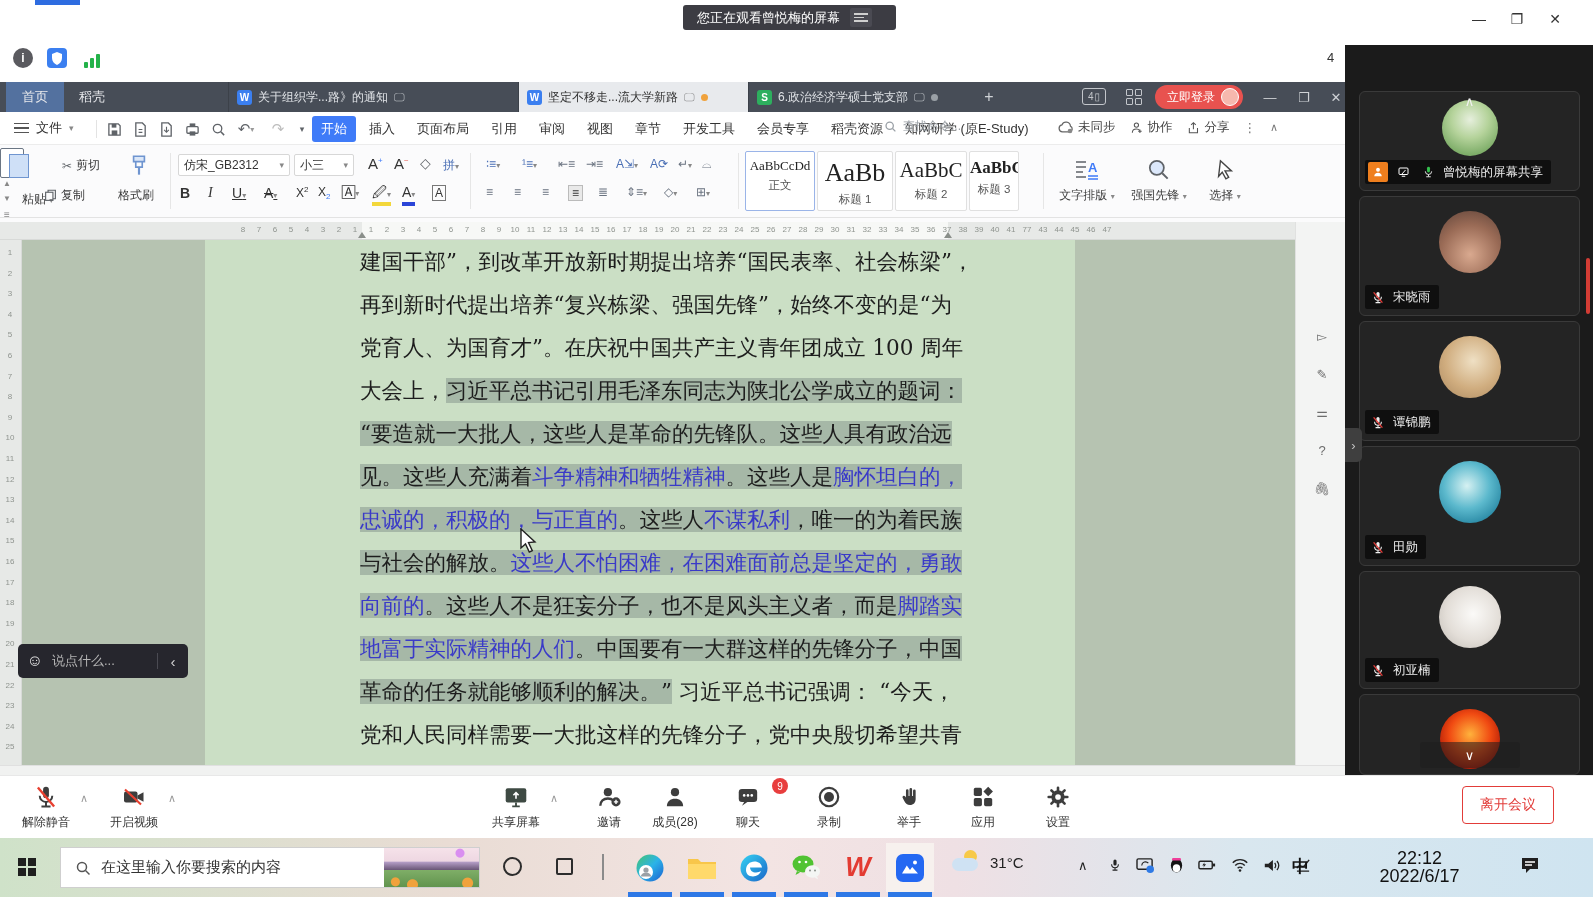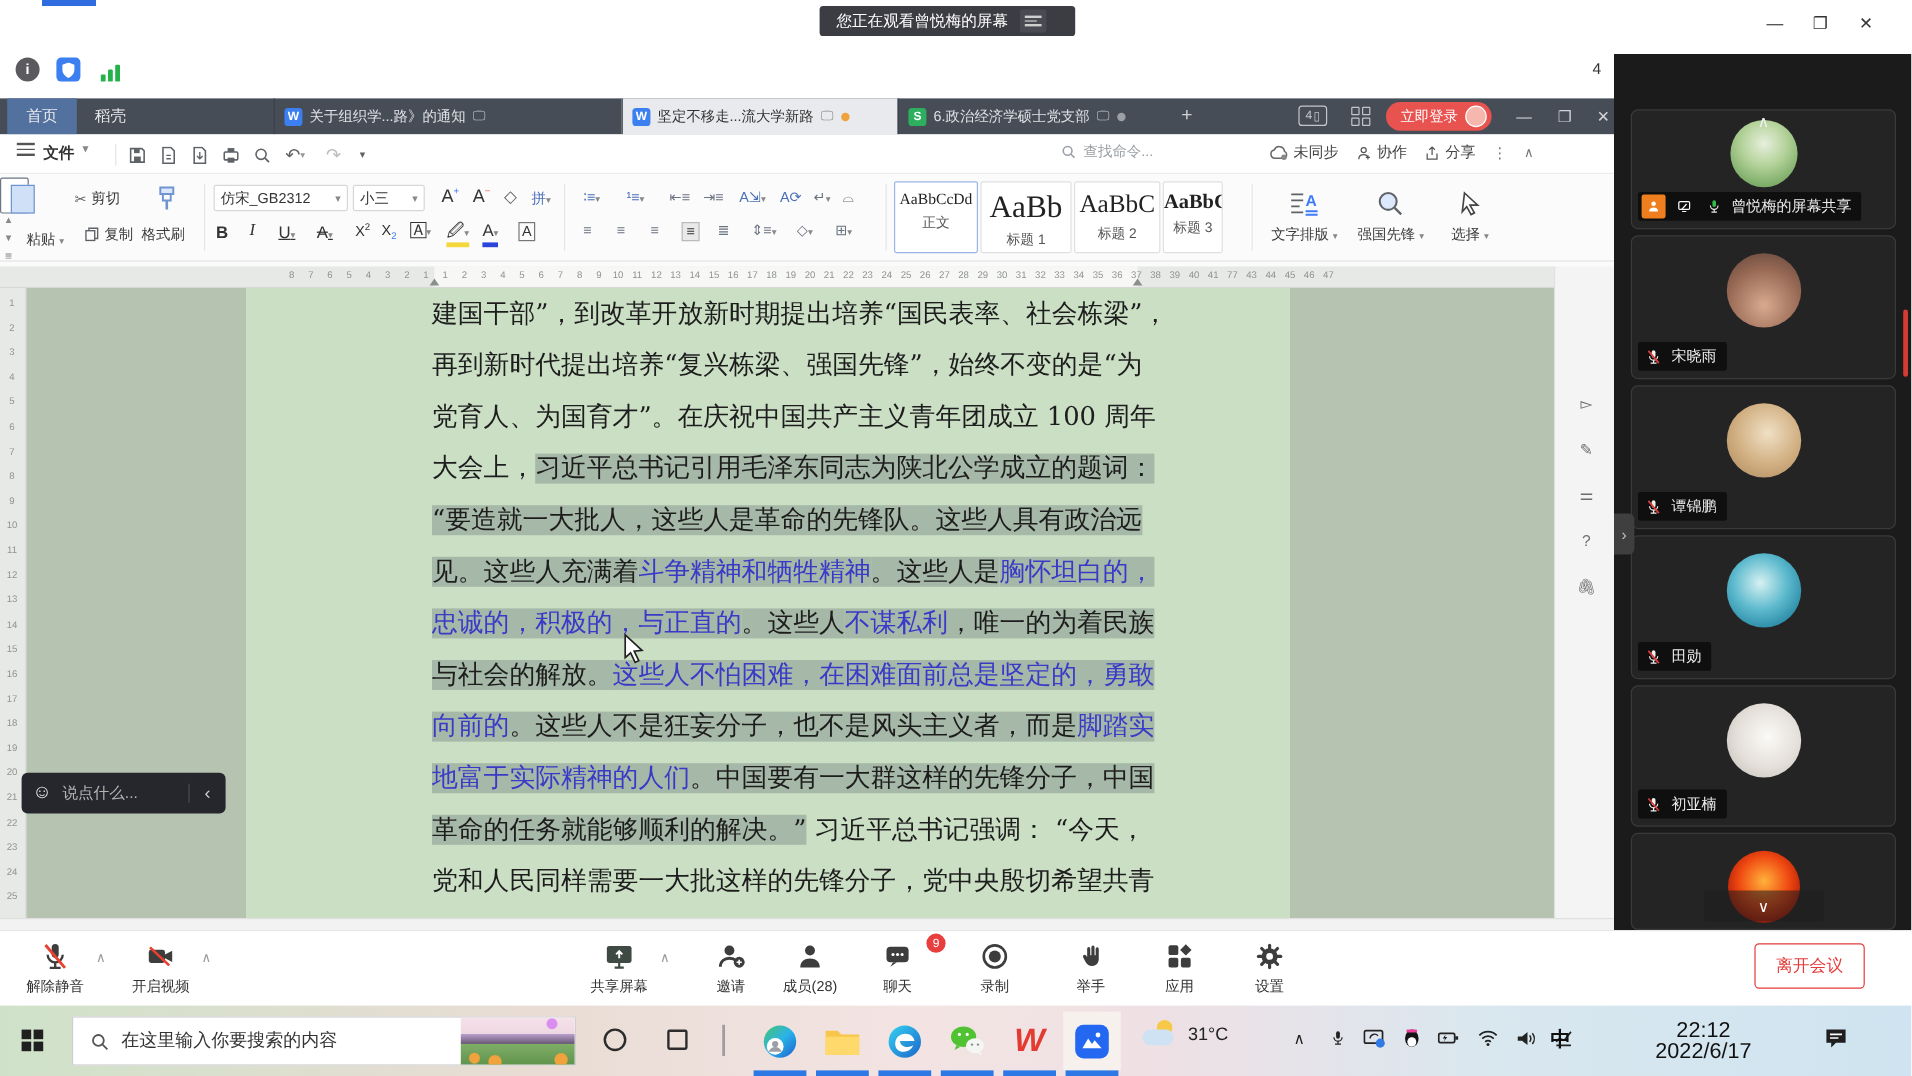--- a/index.html
+++ b/index.html
@@ -37,21 +37,21 @@
   .dot { width:7px; height:7px; border-radius:50%; }
   .newtab { left:978px; top:4px; width:22px; height:22px; color:#cfd2d6; font-size:16px; display:flex; align-items:center; justify-content:center; }
   .mw-badge { left:1082px; top:6px; width:24px; height:17px; border:1.4px solid #c3c6cb; border-radius:3px; color:#c3c6cb; font-size:10px; display:flex; align-items:center; justify-content:center; gap:1px; }
   .grid-ic { left:1126px; top:7px; width:16px; height:16px; display:grid; grid-template-columns:1fr 1fr; gap:2px; }
   .grid-ic i { background:transparent; border:1.4px solid #c3c6cb; border-radius:1px; }
   .login-pill { left:1155px; top:3px; height:24px; background:#e8524f; border-radius:12px; color:#fff; font-size:12px; display:flex; align-items:center; padding:0 4px 0 12px; gap:6px; }
   .login-pill .avy { width:18px; height:18px; border-radius:50%; background:#f6b8ae; border:1px solid #fff; }
   .tab-ctl { top:6px; width:24px; height:18px; color:#cfd2d6; font-size:13px; display:flex; align-items:center; justify-content:center; }
 
   .menubar { left:0; top:30px; width:1345px; height:33px; background:#ffffff; border-bottom:1px solid #ececec; }
-  .file-btn { left:14px; top:7px; display:flex; gap:7px; font-size:13px; color:#333;font-weight:bold; }
+  .file-btn { left:14px; top:7px; display:flex; align-items:center; gap:7px; font-size:13px; color:#333; }
   .hamb { width:15px; height:11px; display:flex; flex-direction:column; justify-content:space-between; }
   .hamb i { height:1.8px; background:#555; }
   .qa-ic { top:7px; width:20px; height:20px; display:flex; align-items:center; justify-content:center; color:#5f6368; }
   .menu-items { left:312px; top:4px; display:flex; gap:4px; }
   .menu-item { font-size:13px; color:#333; padding:4px 9px; border-radius:3px; }
   .menu-item.active { background:#3f7bf8; color:#fff; }
   .cmd-search { left:884px; top:6px; width:110px; display:flex; gap:6px; align-items:center; color:#9aa0a6; font-size:12px; }
   .mb-right { left:1058px; top:7px; display:flex; align-items:center; gap:14px; font-size:12.5px; color:#444; }
   .mb-right .it { display:flex; align-items:center; gap:4px; }
 
@@ -267,20 +267,33 @@
         </div>
       <div class="abs qa-ic" style="left:208px">
           <svg width="15" height="15" viewBox="0 0 16 16">
             <circle cx="7" cy="7" r="4.5" fill="none" stroke="#5f6368" stroke-width="1.4"></circle>
             <path d="M10.5 10.5L14 14" stroke="#5f6368" stroke-width="1.6"></path>
           </svg>
         </div>
       <div class="abs qa-ic" style="left:236px;font-size:15px">↶<span style="font-size:8px;color:#999">▾</span></div>
       <div class="abs qa-ic" style="left:268px;font-size:15px;color:#bdbdbd">↷</div>
       <div class="abs qa-ic" style="left:292px;font-size:9px">▾</div>
+      <div class="menu-items abs" id="menu-items">
+          <span class="menu-item active">开始</span>
+          <span class="menu-item">插入</span>
+          <span class="menu-item">页面布局</span>
+          <span class="menu-item">引用</span>
+          <span class="menu-item">审阅</span>
+          <span class="menu-item">视图</span>
+          <span class="menu-item">章节</span>
+          <span class="menu-item">开发工具</span>
+          <span class="menu-item">会员专享</span>
+          <span class="menu-item">稻壳资源</span>
+          <span class="menu-item">知网研学 (原E-Study)</span>
+        </div>
       <div class="abs cmd-search">
         <svg width="13" height="13" viewBox="0 0 16 16">
             <circle cx="7" cy="7" r="4.5" fill="none" stroke="#9aa0a6" stroke-width="1.6"></circle>
             <path d="M10.5 10.5L14 14" stroke="#9aa0a6" stroke-width="1.6"></path>
           </svg>
         <span>查找命令...</span>
       </div>
       <div class="abs mb-right">
         <span class="it">
             <svg width="16" height="13" viewBox="0 0 18 14">
@@ -310,21 +323,21 @@
     <div class="abs ribbon">
       <div class="clip-ic">
           <span class="board"></span>
           <span class="page"></span>
         </div>
       <div class="rb-label" style="left:22px;top:46px"><span>粘贴</span> <span style="font-size:8px;color:#888">▾</span></div>
       <div class="small-tool" style="left:62px;top:12px">
           <span style="color:#5f6368">✂</span>
           <span>剪切</span>
         </div>
-      <div class="small-tool" style="left:70px;top:42px">
+      <div class="small-tool" style="left:44px;top:42px">
           <svg width="13" height="13" viewBox="0 0 16 16">
             <rect x="2" y="4" width="9" height="10" fill="none" stroke="#5f6368" stroke-width="1.4"></rect>
             <path d="M5 4V1.5h9V12h-3" fill="none" stroke="#5f6368" stroke-width="1.4"></path>
           </svg>
           <span>复制</span>
         </div>
       <div class="small-tool" style="left:118px;top:42px">
           <span>格式刷</span>
         </div>
       <svg class="abs" style="left:126px;top:8px" width="26" height="26" viewBox="0 0 24 24">

